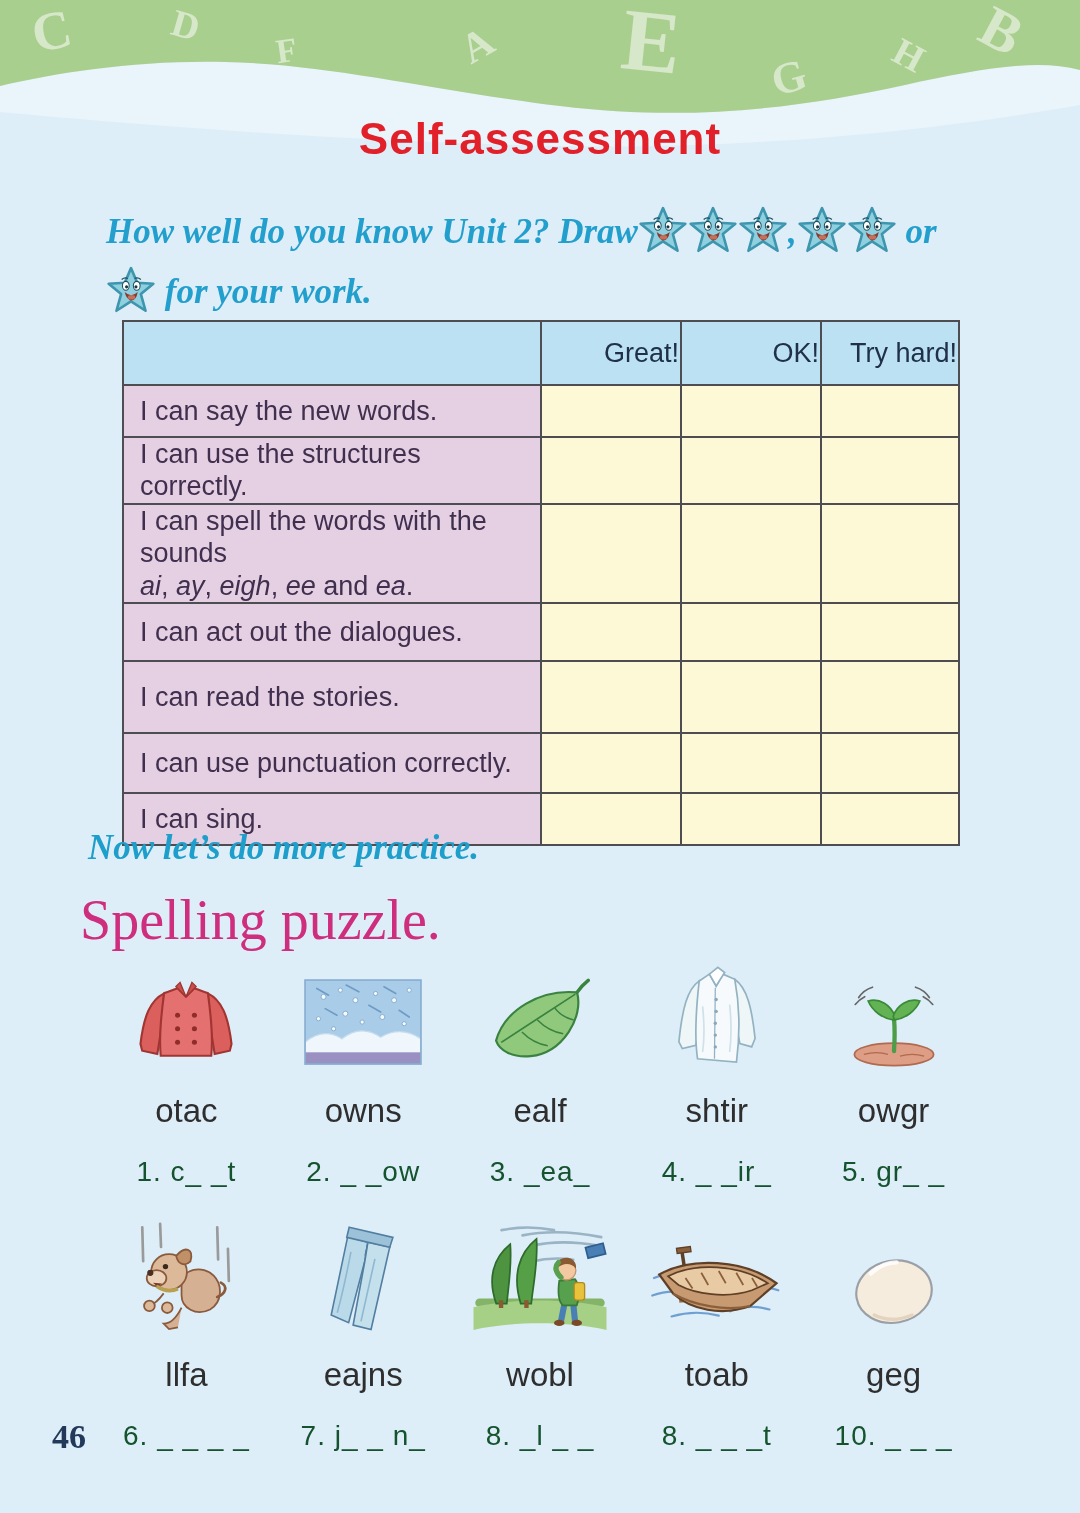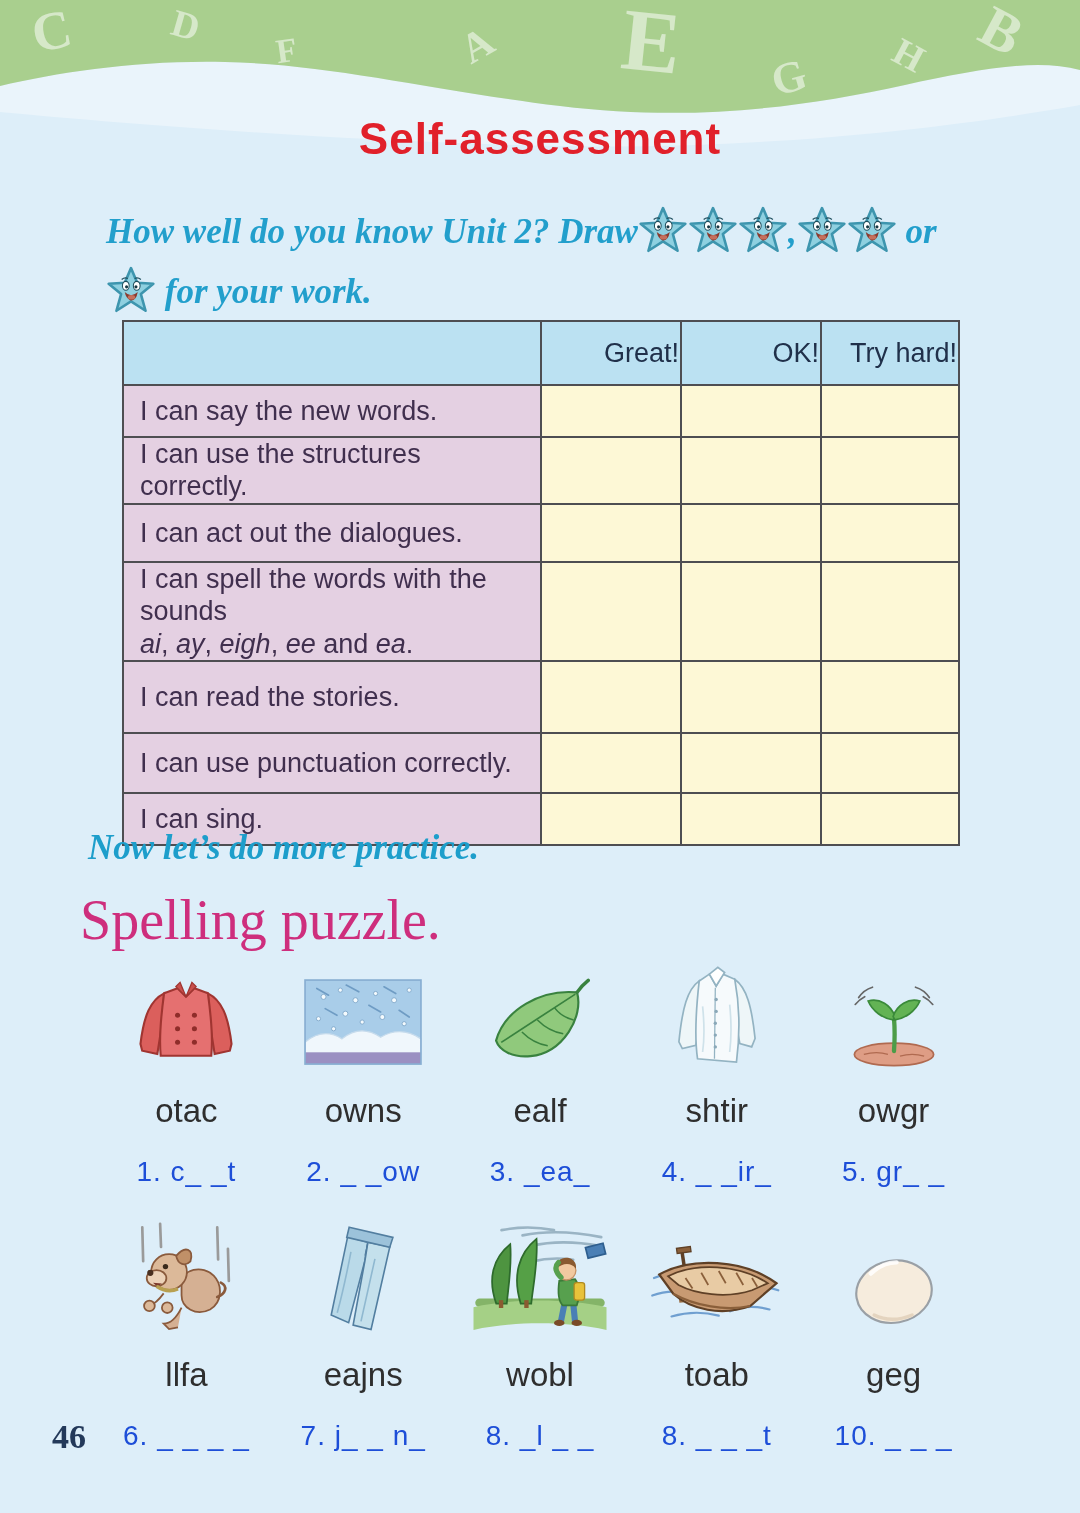--- a/index.html
+++ b/index.html
@@ -35,21 +35,21 @@
   .assess td.hd{background:#bbe1f2;text-align:right;font-size:27px;color:#20304a;}
   .assess td.q{background:#e4d0e2;font-size:27px;color:#402f4e;padding:0 16px;line-height:1.2;}
   .assess td.slot{background:#fdf8d6;}
   
   .puzzle{position:absolute;left:98px;top:960px;width:884px;}
   .prow{display:flex;}
   .pcell{width:176.8px;text-align:center;}
   .fig{height:114px;display:flex;align-items:flex-end;justify-content:center;}
   .fig2{height:124px;}
   .lbl{margin-top:18px;font-size:33px;color:#2e2e2e;}
-  .ans{margin-top:26px;font-size:28px;color:#1d4ed8;letter-spacing:1px;}
+  .ans{margin-top:26px;font-size:28px;color:#14532d;letter-spacing:1px;}
   .prow2{margin-top:26px;}
   .pagenum{position:absolute;left:52px;top:1418px;font-family:"Liberation Serif",serif;
            font-weight:bold;font-size:34px;color:#23395a;}
 </style>
 </head>
 <body>
 
 <div class="page">
 
   <svg width="0" height="0" style="position:absolute" aria-hidden="true">
@@ -122,31 +122,31 @@
       <td class="slot"></td>
       <td class="slot"></td>
       <td class="slot"></td>
     </tr>
     <tr style="height:58px">
       <td class="q">I can use the structures correctly.</td>
       <td class="slot"></td>
       <td class="slot"></td>
       <td class="slot"></td>
     </tr>
-    <tr style="height:58px">
-      <td class="q">I can act out the dialogues.</td>
-      <td class="slot"></td>
-      <td class="slot"></td>
-      <td class="slot"></td>
-    </tr>
     <tr style="height:88px">
       <td class="q">
         <span>I can spell the words with the sounds</span><br>
         <i>ai</i><span>, </span><i>ay</i><span>, </span><i>eigh</i><span>, </span><i>ee</i><span> and </span><i>ea</i><span>.</span>
       </td>
+      <td class="slot"></td>
+      <td class="slot"></td>
+      <td class="slot"></td>
+    </tr>
+    <tr style="height:58px">
+      <td class="q">I can act out the dialogues.</td>
       <td class="slot"></td>
       <td class="slot"></td>
       <td class="slot"></td>
     </tr>
     <tr style="height:72px">
       <td class="q">I can read the stories.</td>
       <td class="slot"></td>
       <td class="slot"></td>
       <td class="slot"></td>
     </tr>

